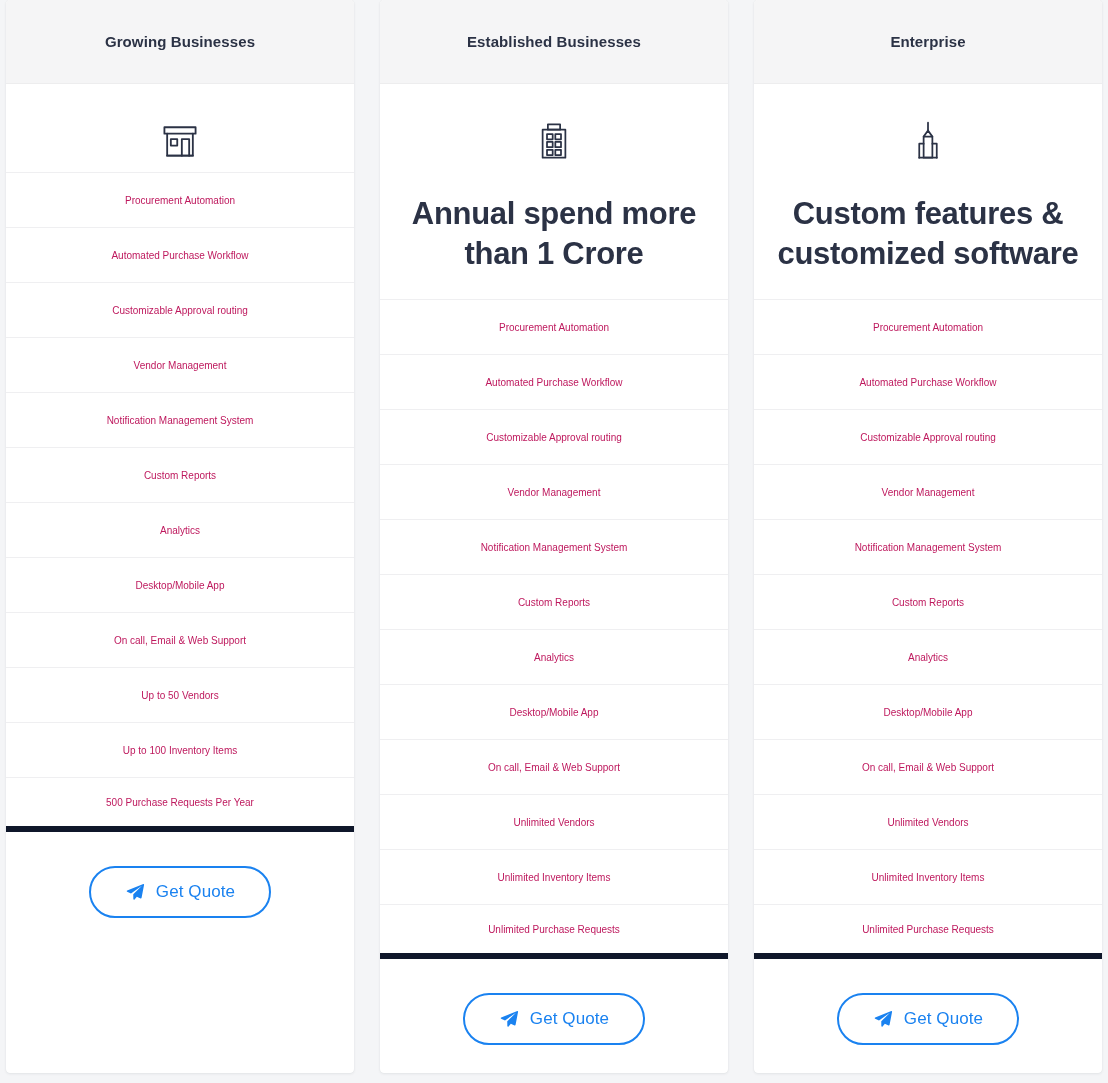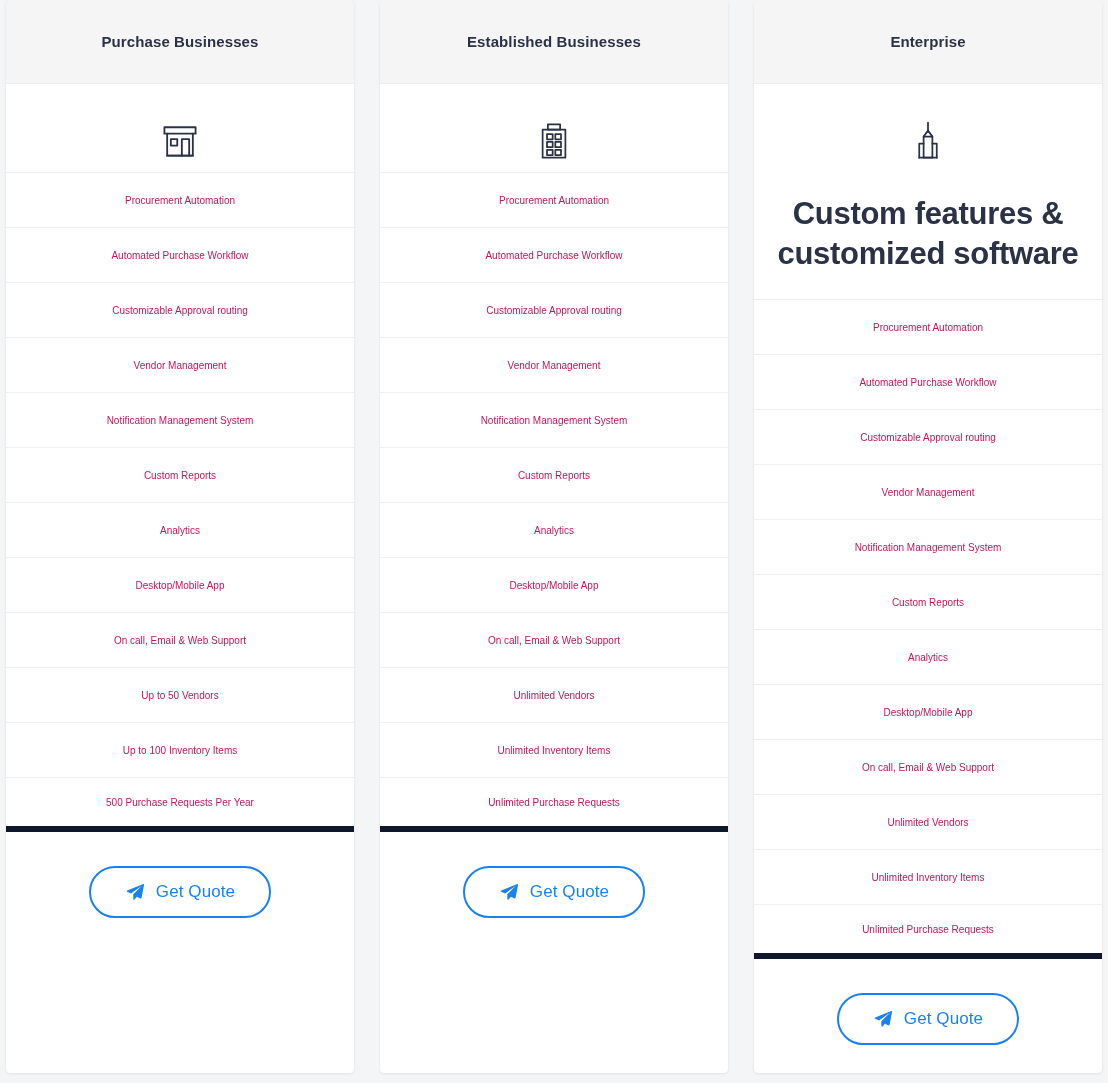--- a/index.html
+++ b/index.html
@@ -130,21 +130,21 @@
 
   .cta-icon { display: flex; align-items: center; }
 </style>
 </head>
 <body>
 
 <div class="pricing-wrap">
 
   <section class="plan-card">
     <div class="plan-header">
-      <h3 class="plan-header-title">Purchase Businesses</h3>
+      <h3 class="plan-header-title">Growing Businesses</h3>
     </div>
     <div class="plan-body">
       <div class="plan-icon">
         <svg width="44" height="44" viewBox="0 0 48 48" fill="none" stroke="#2b3245" stroke-width="2" stroke-linejoin="round" stroke-linecap="round">
           <rect x="7" y="9" width="34" height="7"></rect>
           <path d="M10 16 L10 40 L38 40 L38 16"></path>
           <rect x="14" y="22" width="7" height="7"></rect>
           <path d="M26 40 L26 22 L34 22 L34 40"></path>
           <path d="M10 40 L38 40"></path>
         </svg>
@@ -210,20 +210,21 @@
           <rect x="17" y="5" width="14" height="6"></rect>
           <rect x="11" y="11" width="26" height="32"></rect>
           <rect x="16" y="16" width="6.5" height="6"></rect>
           <rect x="25.5" y="16" width="6.5" height="6"></rect>
           <rect x="16" y="25" width="6.5" height="6"></rect>
           <rect x="25.5" y="25" width="6.5" height="6"></rect>
           <rect x="16" y="34" width="6.5" height="6"></rect>
           <rect x="25.5" y="34" width="6.5" height="6"></rect>
         </svg>
       </div>
+      <h2 class="plan-headline">Annual spend more than 1 Crore</h2>
       <ul class="feature-list">
         <li class="feature-row">
             <span class="feature-text">Procurement Automation</span>
           </li>
         <li class="feature-row">
             <span class="feature-text">Automated Purchase Workflow</span>
           </li>
         <li class="feature-row">
             <span class="feature-text">Customizable Approval routing</span>
           </li>

